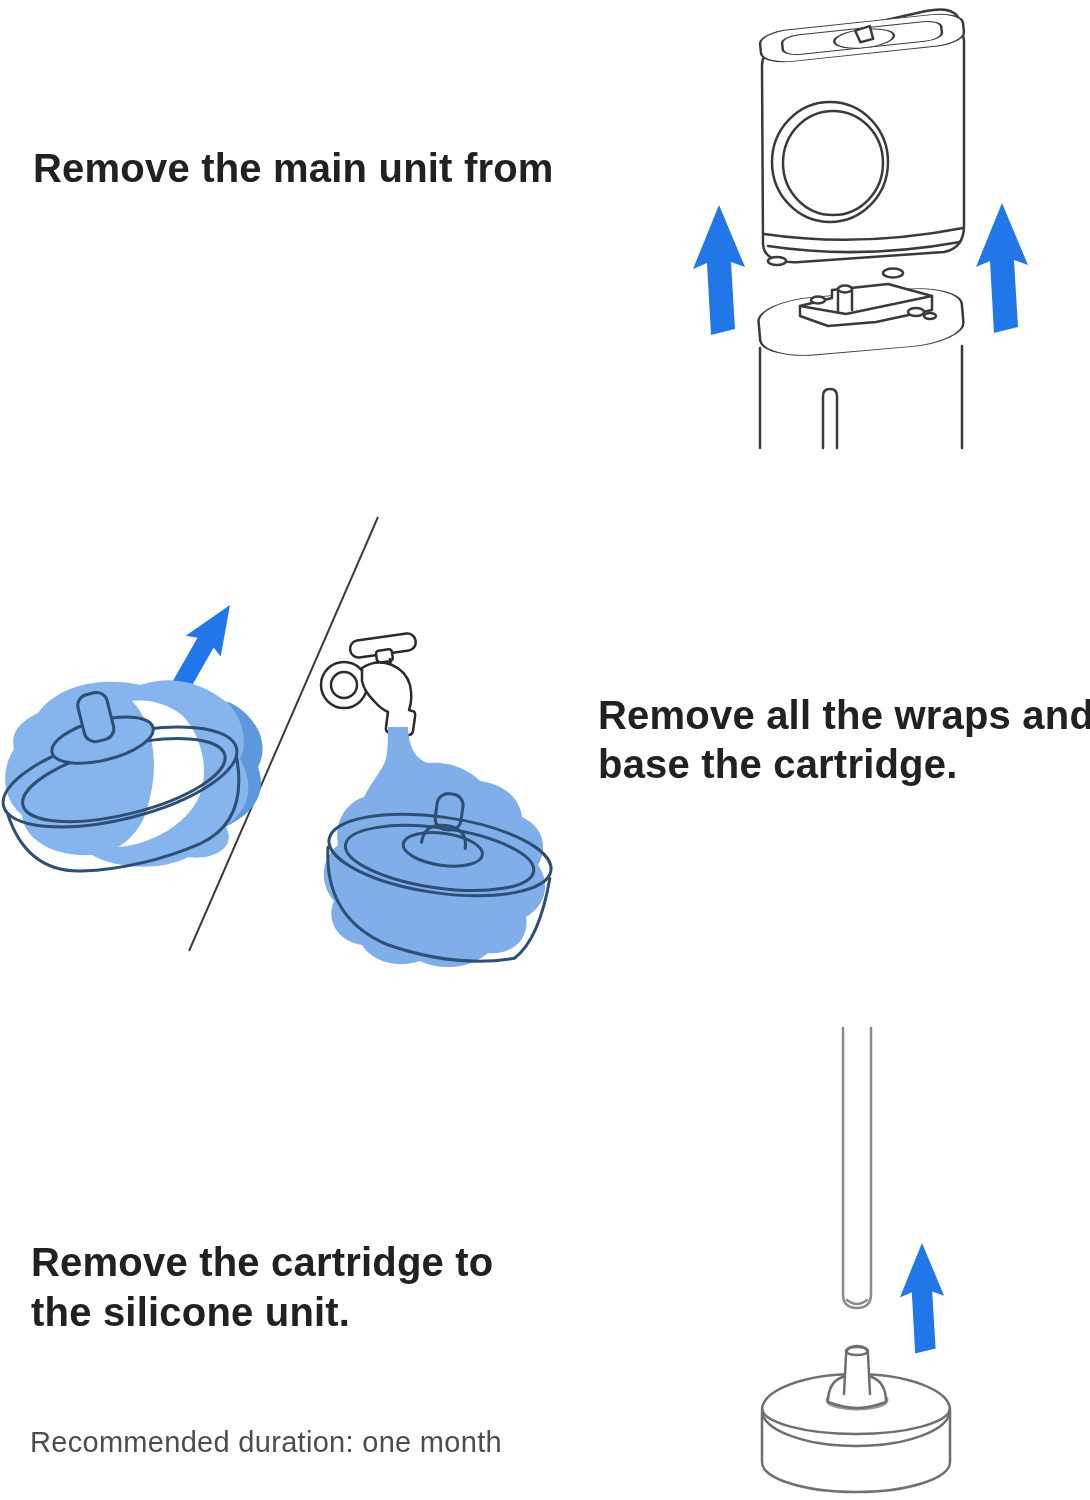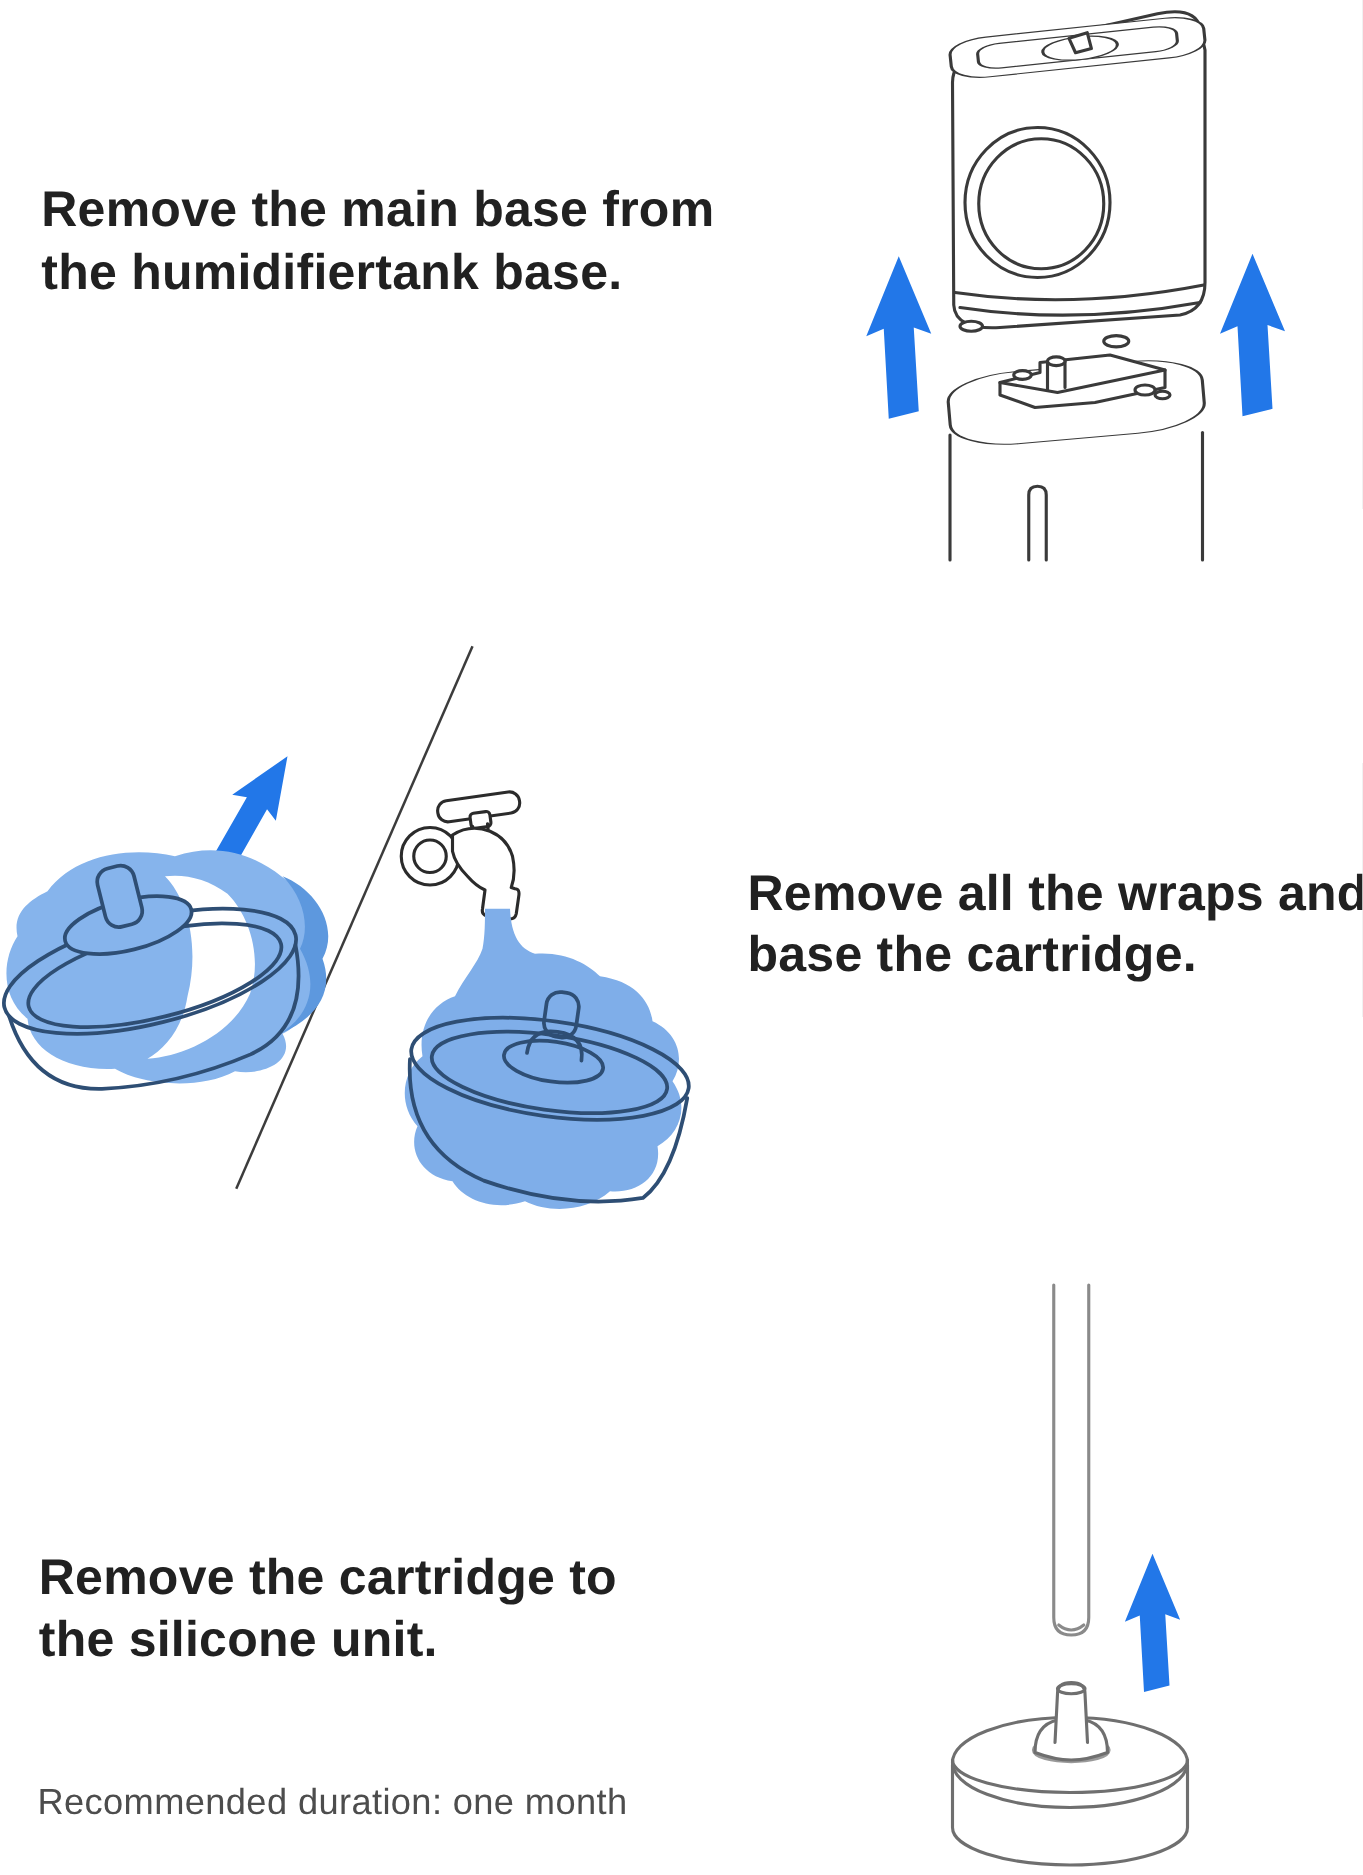--- a/index.html
+++ b/index.html
@@ -54,22 +54,21 @@
   .illus-1{left:680px;top:0px;}
   .illus-2{left:0px;top:505px;}
   .illus-3{left:700px;top:1010px;}
 </style>
 </head>
 <body>
 
 <div class="canvas">
 
   <div class="step-text" style="left:33px;top:143px;">
-    <div>Remove the main base from</div>
-    <div>the humidifiertank base.</div>
+    <div>Remove the main unit from</div>
   </div>
 
   <svg class="illus-1" width="410" height="455" viewBox="0 0 410 455">
     <g stroke="var(--outline-dark)" stroke-width="2.5" fill="none" stroke-linejoin="round" stroke-linecap="round">
 
       <g>
         <path d="M 82,66 Q 82,50 100,44 L 246,11 Q 276,5 280,22 L 284,40 L 284,226 Q 284,248 264,252 L 120,262 Q 84,264 83,244 Z" fill="#ffffff"></path>
 
         <g transform="translate(182,38) rotate(-6)">
           <g transform="scale(1,0.38)">

